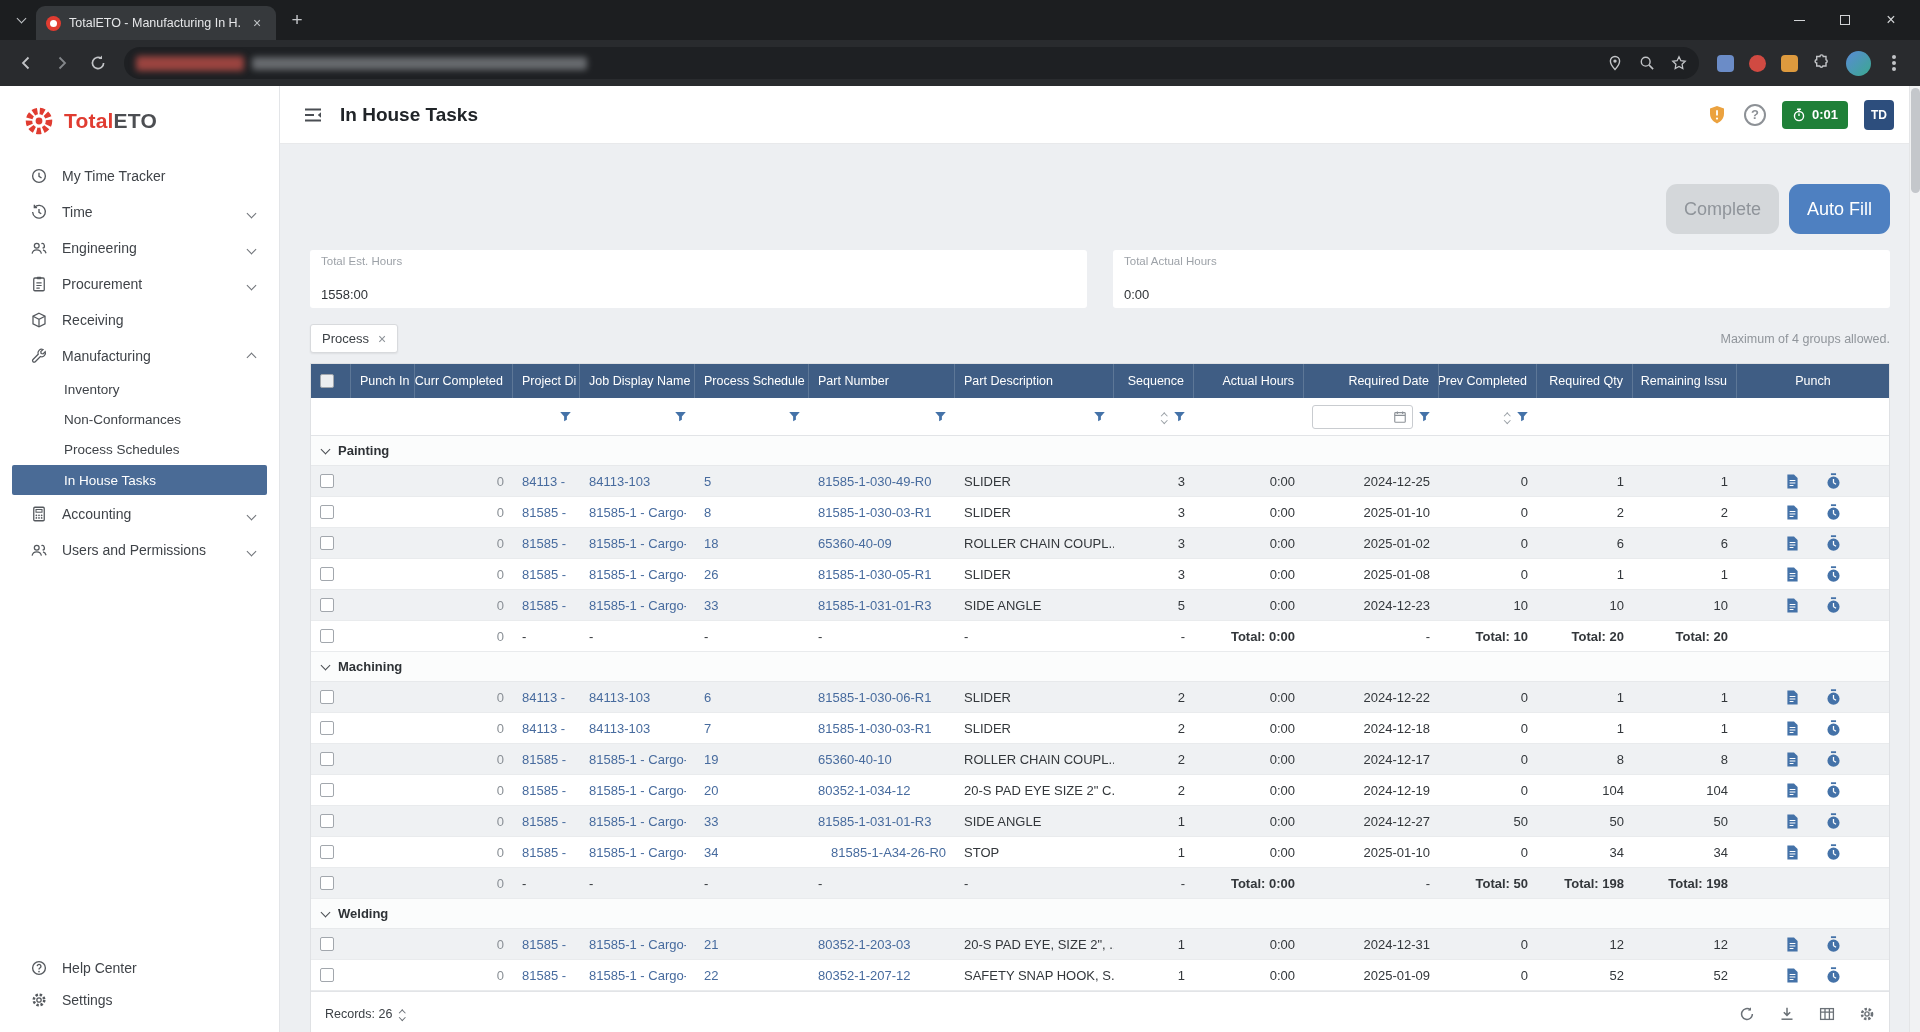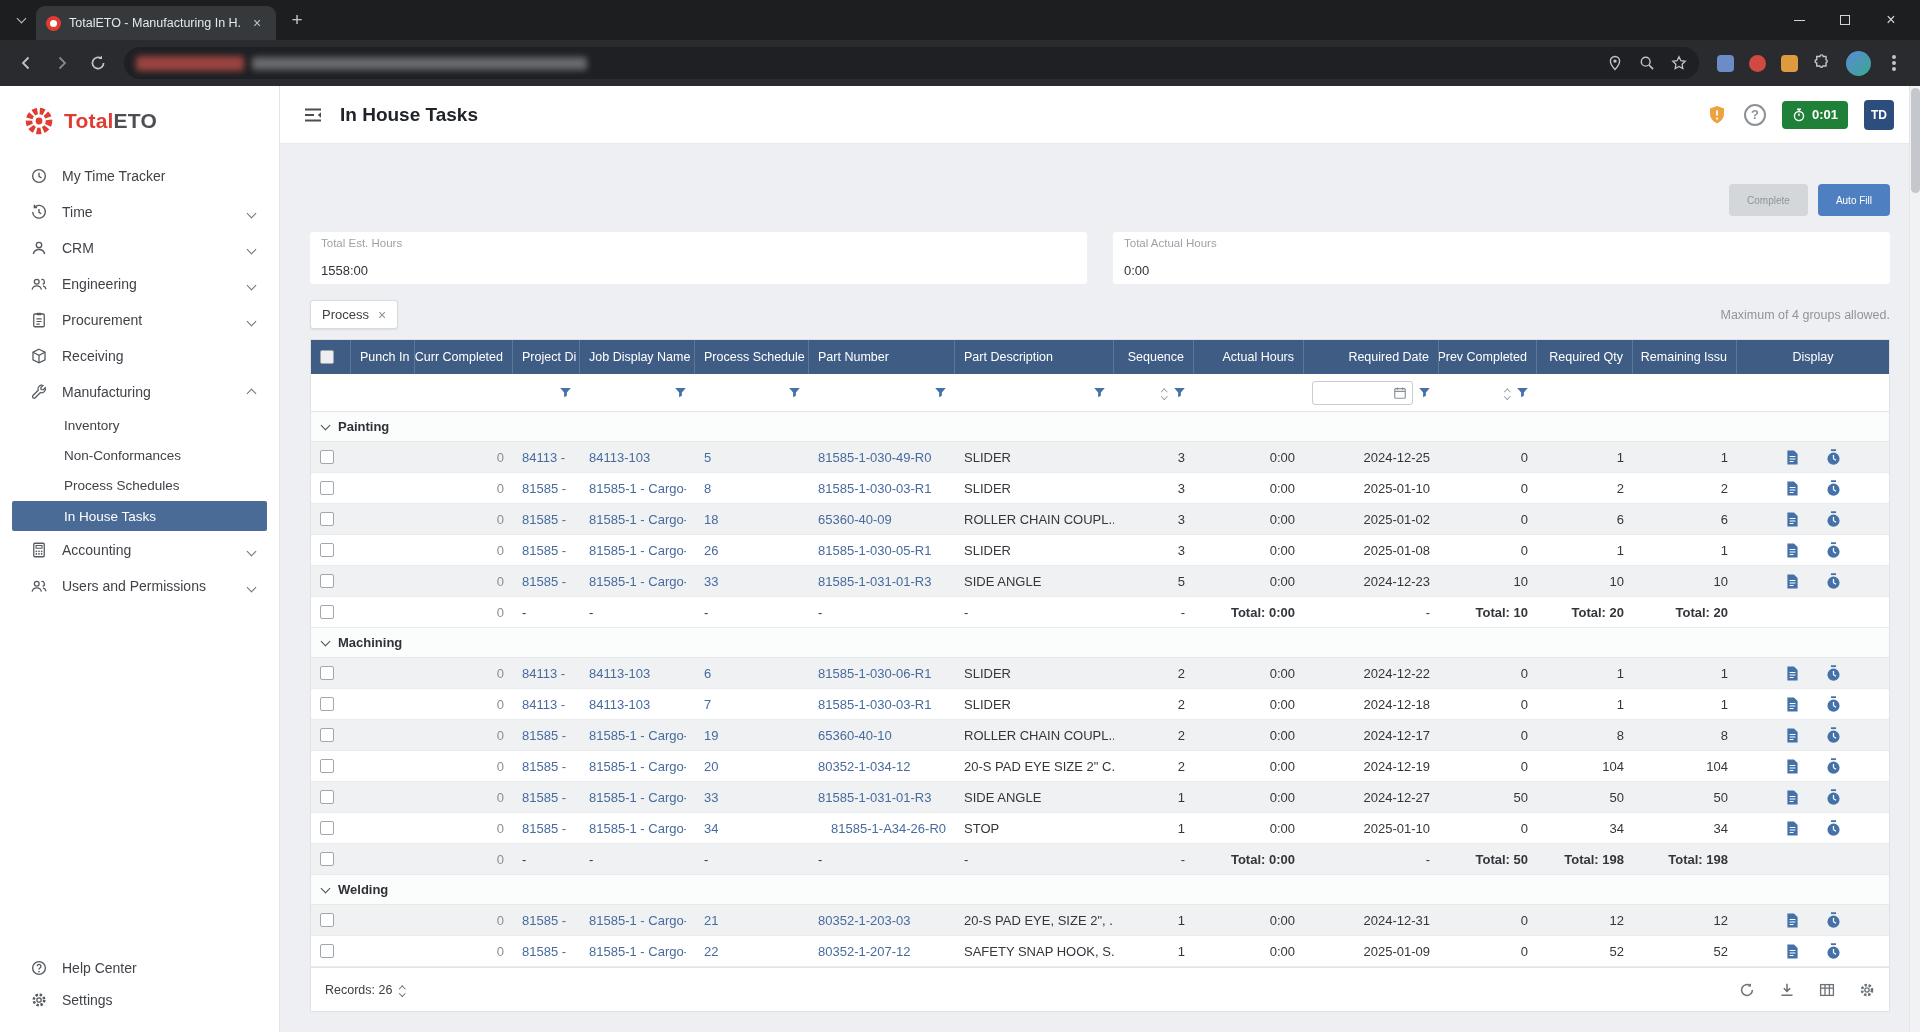--- a/index.html
+++ b/index.html
@@ -66,27 +66,27 @@
   .page-header { height:58px; background:#fff; border-bottom:1px solid #e8e9eb; display:flex; align-items:center; gap:16px; padding:0 26px 0 22px; flex:0 0 auto; }
   .collapse-btn { color:#4a4e53; }
   .page-title { font-size:19px; font-weight:bold; color:#202428; }
   .hdr-right { margin-left:auto; display:flex; align-items:center; gap:16px; }
   .help-btn { width:22px; height:22px; border-radius:50%; border:2px solid #8d9196; color:#8d9196; display:flex; align-items:center; justify-content:center; font-size:13px; font-weight:bold; }
   .timer-pill { display:flex; align-items:center; gap:6px; background:#1f8038; color:#fff; height:28px; padding:0 10px; border-radius:4px; font-size:13px; font-weight:bold; }
   .avatar { width:30px; height:30px; border-radius:4px; background:#2d4e7d; color:#fff; display:flex; align-items:center; justify-content:center; font-size:12px; font-weight:bold; }
 
   .content { flex:1; padding:22px 30px 0 30px; display:flex; flex-direction:column; min-height:0; }
   .actions-row { display:flex; justify-content:flex-end; gap:10px; margin:18px 0 16px; }
-  .btn { height:32px; border:none; border-radius:4px; padding:0 18px; font-size:10px; font-family:inherit; cursor:pointer; }
+  .btn { height:50px; border:none; border-radius:11px; padding:0 18px; font-size:18px; font-family:inherit; cursor:pointer; }
   .btn-disabled { background:#d4d7da; color:#8f949a; }
   .btn-primary { background:#4e80c1; color:#fff; }
 
   .totals-row { display:flex; gap:26px; margin-bottom:16px; }
   .field { flex:1; background:#fff; border-radius:3px; padding:5px 11px 6px; }
-  .field-label { font-size:11.5px; color:#9da2a8; margin-bottom:14px; }
+  .field-label { font-size:11.5px; color:#9da2a8; margin-bottom:20px; }
   .field-value { font-size:13px; color:#2f3337; }
 
   .groupbar { display:flex; align-items:center; margin-bottom:10px; }
   .chip { display:flex; align-items:center; gap:9px; background:#fff; border:1px solid #d8dadd; border-radius:3px; padding:6px 11px; font-size:13px; color:#3c4146; box-shadow:0 1px 2px rgba(0,0,0,.07); }
   .chip-close { color:#8d9298; font-size:14px; line-height:1; cursor:pointer; }
   .group-note { margin-left:auto; font-size:12.5px; color:#90959b; }
 
   
   .grid { background:#fff; border:1px solid #dfe1e4; font-size:13px; }
   .g-header { display:flex; background:#3f5d84; color:#fff; height:34px; align-items:stretch; }
@@ -237,30 +237,20 @@
                 <path d="M5.8 2.4v3.6h3.6" fill="none" stroke="currentColor" stroke-width="1.8"></path>
                 <path d="M12 8v4.4l3 2" fill="none" stroke="currentColor" stroke-width="1.8"></path>
               </svg>
             </span>
             <span>Time</span>
             <span class="chev-wrap"><span class="chev down"></span></span>
           </div>
           <div class="nav-item">
             <span class="icn i18">
               <svg viewBox="0 0 24 24">
-                <circle cx="12" cy="8" r="3.6" fill="none" stroke="currentColor" stroke-width="1.8"></circle>
-                <path d="M4.5 20c.8-4 3.8-6 7.5-6s6.7 2 7.5 6" fill="none" stroke="currentColor" stroke-width="1.8"></path>
-              </svg>
-            </span>
-            <span>CRM</span>
-            <span class="chev-wrap"><span class="chev down"></span></span>
-          </div>
-          <div class="nav-item">
-            <span class="icn i18">
-              <svg viewBox="0 0 24 24">
                 <circle cx="9" cy="9" r="3.2" fill="none" stroke="currentColor" stroke-width="1.7"></circle>
                 <path d="M2.8 19.5c.7-3.4 3.2-5 6.2-5s5.5 1.6 6.2 5" fill="none" stroke="currentColor" stroke-width="1.7"></path>
                 <path d="M15.2 6.1a3.2 3.2 0 1 1 1.6 6.2M17.3 14.4c2.2.5 3.6 2.1 4.1 4.6" fill="none" stroke="currentColor" stroke-width="1.7"></path>
               </svg>
             </span>
             <span>Engineering</span>
             <span class="chev-wrap"><span class="chev down"></span></span>
           </div>
           <div class="nav-item">
             <span class="icn i18">
@@ -445,21 +435,21 @@
                 <div class="g-th r" style="width:98px;">
                   <span>Prev Completed</span>
                 </div>
                 <div class="g-th r" style="width:96px;">
                   <span>Required Qty</span>
                 </div>
                 <div class="g-th r" style="width:104px;">
                   <span>Remaining Issu</span>
                 </div>
                 <div class="g-th c" style="flex:1 1 auto;min-width:120px;">
-                  <span>Display</span>
+                  <span>Punch</span>
                 </div>
               </div>
               <div class="g-filter">
                 <div class="g-fcell" style="width:40px;"></div>
                 <div class="g-fcell" style="width:64px;"></div>
                 <div class="g-fcell" style="width:98px;"></div>
                 <div class="g-fcell" style="width:67px;">
                   <span class="act-btn" style="width:13px;height:13px"><svg viewBox="0 0 16 16">
                       <path d="M1.5 2.5h13L9.7 8v4.1l-3.4 1.7V8z" fill="currentColor"></path>
                     </svg></span>

